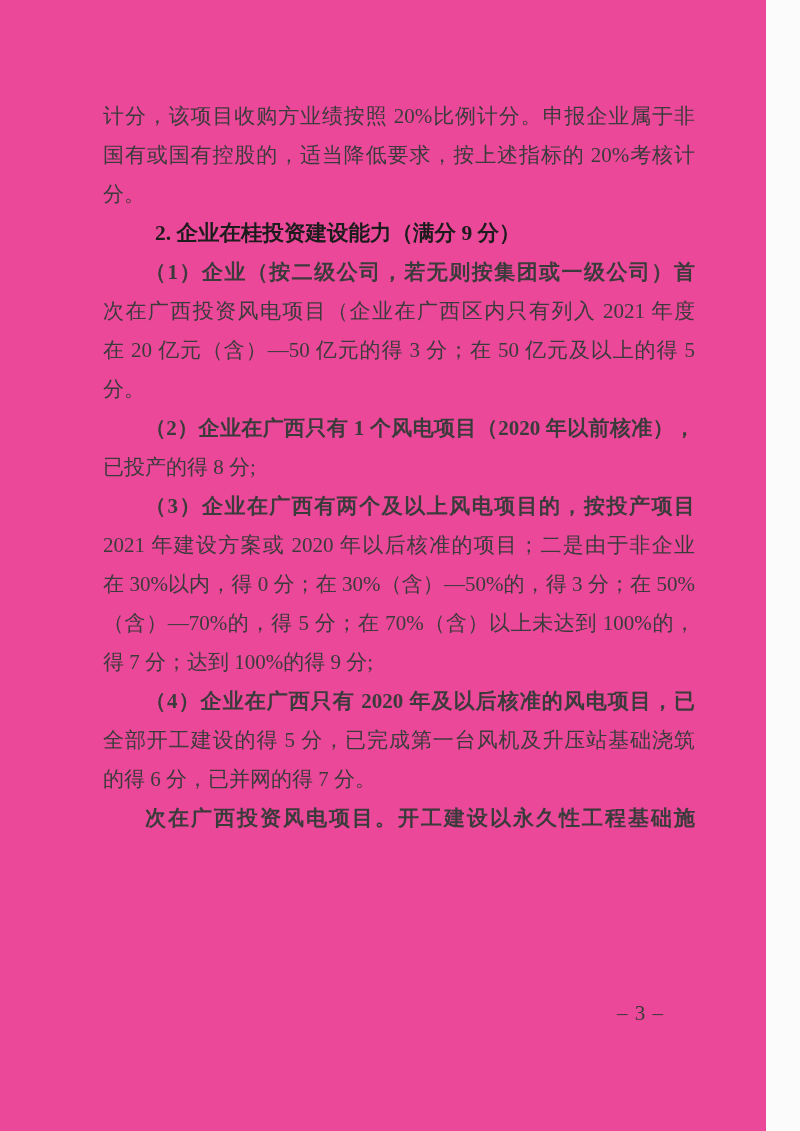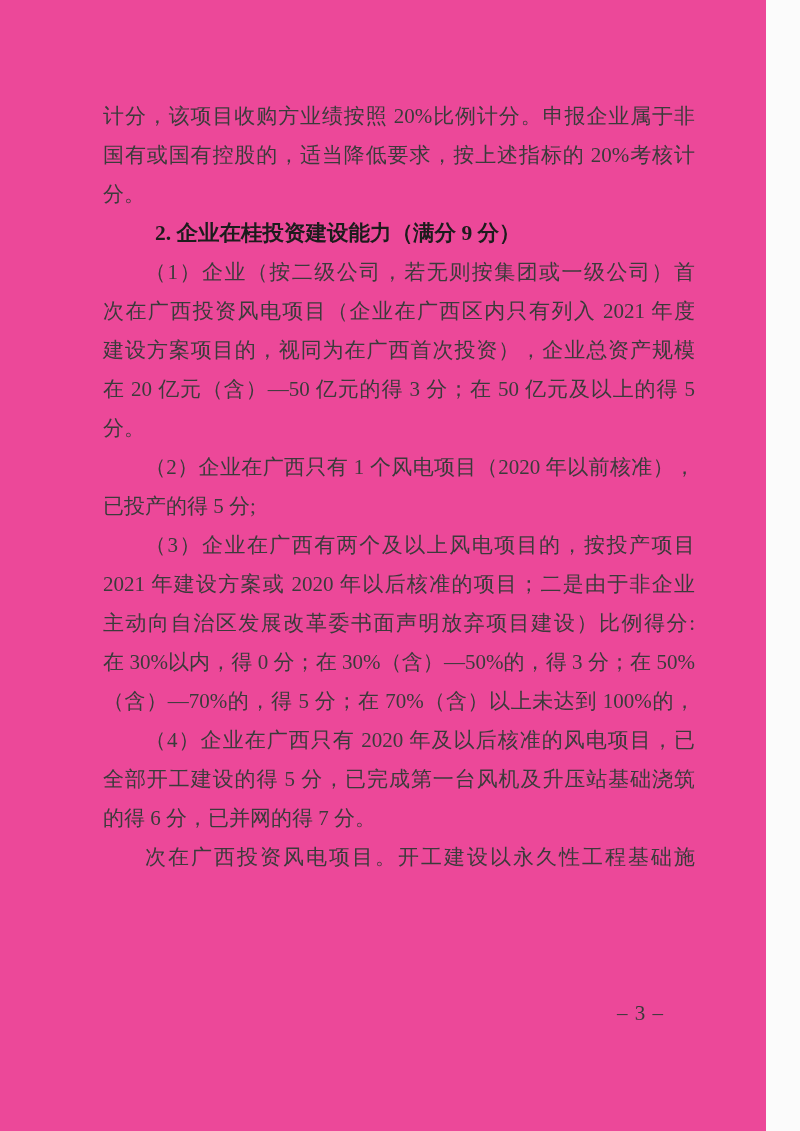--- a/index.html
+++ b/index.html
@@ -28,20 +28,21 @@
   .ln {
     text-align: justify;
     text-align-last: left;
     white-space: normal;
   }
   .fill {
     text-align-last: justify;
   }
   .indent {
     text-indent: 42px;
+    font-weight: bold;
   }
   .heading {
     font-weight: 700;
     color: #1c1c1c;
     text-indent: 52px;
     text-align: right;
     text-align-last: left;
     font-size: 21.5px;
   }
   .pagenum {
@@ -58,29 +59,28 @@
 <body>
 
 <div class="page">
   <div class="textblock">
     <div class="ln fill">计分，该项目收购方业绩按照 20%比例计分。申报企业属于非</div>
     <div class="ln fill">国有或国有控股的，适当降低要求，按上述指标的 20%考核计</div>
     <div class="ln">分。</div>
     <div class="ln heading">2. 企业在桂投资建设能力（满分 9 分）</div>
     <div class="ln indent fill">（1）企业（按二级公司，若无则按集团或一级公司）首</div>
     <div class="ln fill">次在广西投资风电项目（企业在广西区内只有列入 2021 年度</div>
-    <div class="ln fill">建设方案项目的，视同为在广西首次投资），企业总资产规模</div>
     <div class="ln fill">在 20 亿元（含）—50 亿元的得 3 分；在 50 亿元及以上的得 5</div>
     <div class="ln">分。</div>
     <div class="ln indent fill">（2）企业在广西只有 1 个风电项目（2020 年以前核准），</div>
-    <div class="ln">已投产的得 5 分;</div>
+    <div class="ln">已投产的得 8 分;</div>
     <div class="ln indent fill">（3）企业在广西有两个及以上风电项目的，按投产项目</div>
     <div class="ln fill">2021 年建设方案或 2020 年以后核准的项目；二是由于非企业</div>
-    <div class="ln fill">主动向自治区发展改革委书面声明放弃项目建设）比例得分:</div>
     <div class="ln fill">在 30%以内，得 0 分；在 30%（含）—50%的，得 3 分；在 50%</div>
     <div class="ln fill">（含）—70%的，得 5 分；在 70%（含）以上未达到 100%的，</div>
+    <div class="ln">得 7 分；达到 100%的得 9 分;</div>
     <div class="ln indent fill">（4）企业在广西只有 2020 年及以后核准的风电项目，已</div>
     <div class="ln fill">全部开工建设的得 5 分，已完成第一台风机及升压站基础浇筑</div>
     <div class="ln">的得 6 分，已并网的得 7 分。</div>
     <div class="ln indent fill">次在广西投资风电项目。开工建设以永久性工程基础施</div>
   </div>
   <div class="pagenum">– 3 –</div>
 </div>
 
 </body></html>

